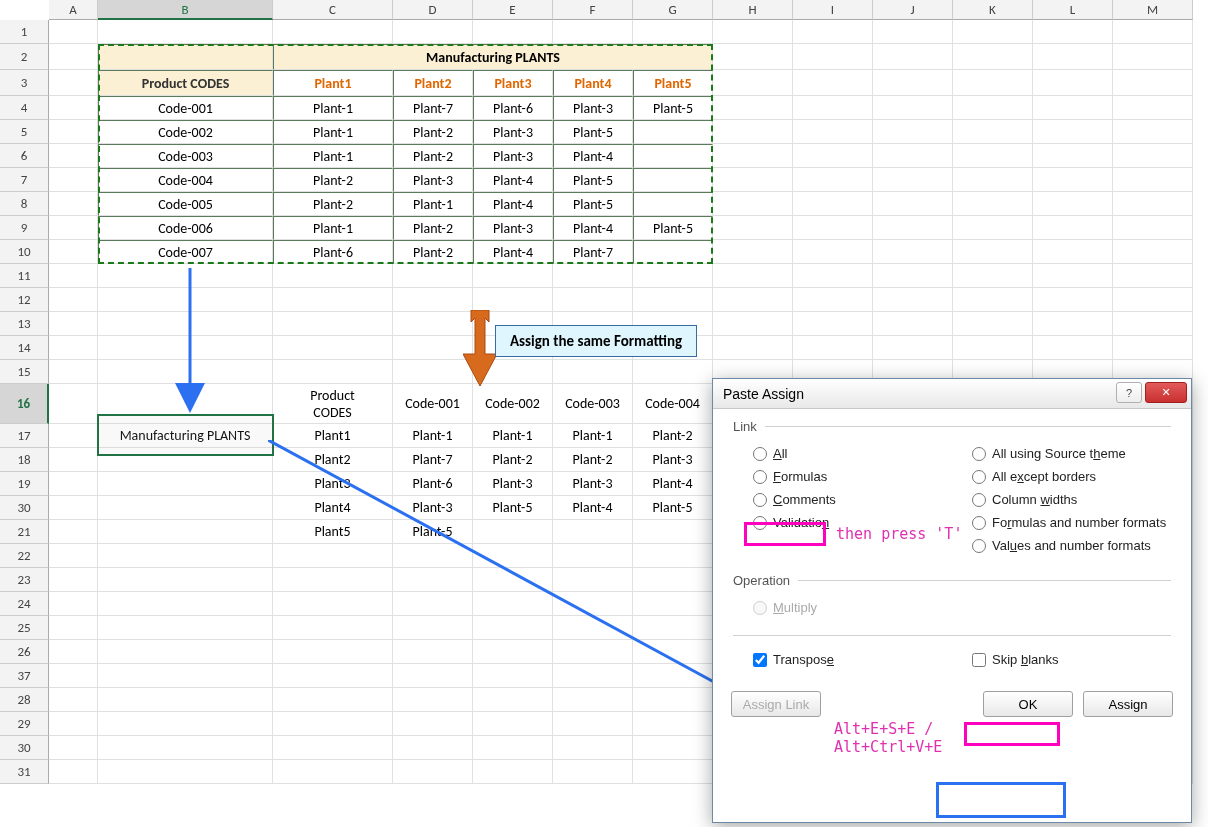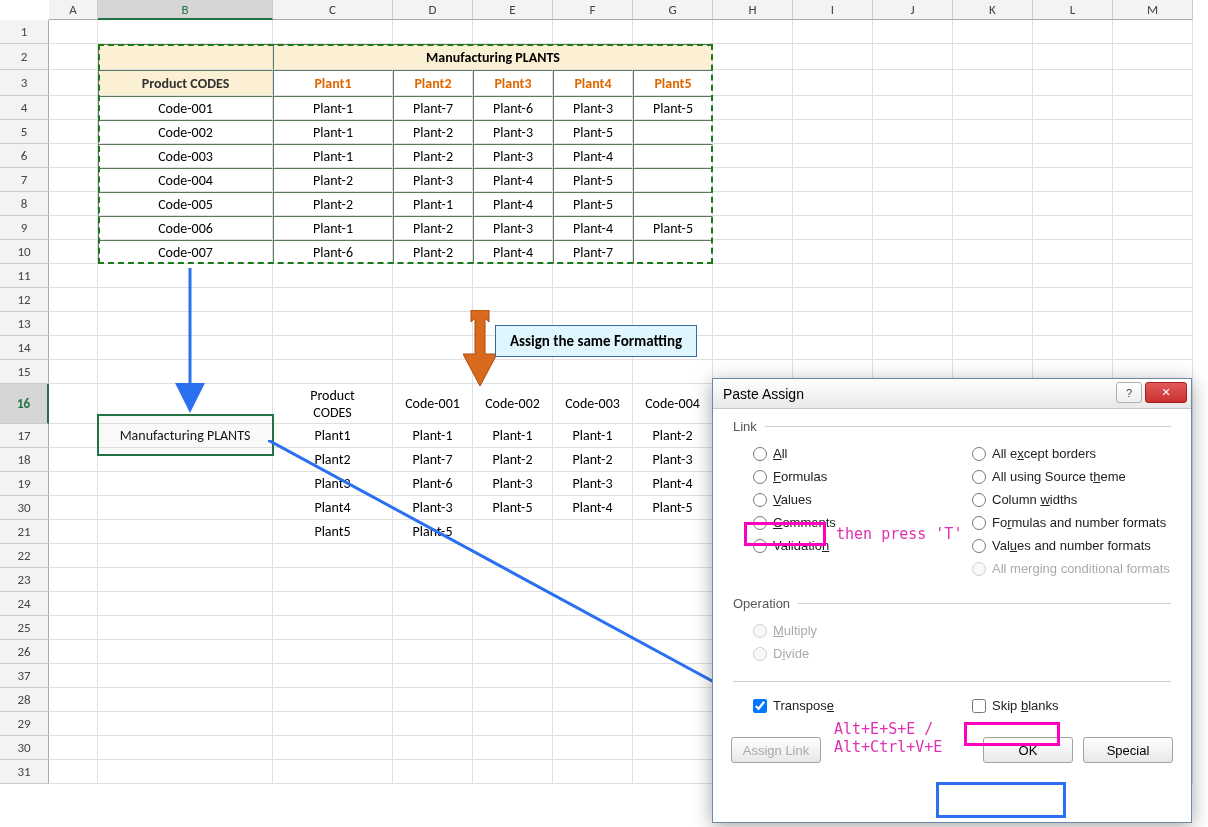--- a/index.html
+++ b/index.html
@@ -657,89 +657,77 @@
           <label class="radio">
               <input type="radio" name="p" style="">
               <span><span class="under">A</span>ll</span>
             </label>
           <label class="radio">
               <input type="radio" name="p" style="">
               <span><span class="under">F</span>ormulas</span>
             </label>
           <label class="radio">
               <input type="radio" name="p" style="">
-              <span><span class="under">V</span>alues</span>
-            </label>
-          <label class="radio">
-              <input type="radio" name="p" style="">
               <span><span class="under">C</span>omments</span>
             </label>
           <label class="radio">
               <input type="radio" name="p" style="">
               <span>Validatio<span class="under">n</span></span>
             </label>
         </div>
         <div class="col">
           <label class="radio">
               <input type="radio" name="p" style="">
+              <span>All using Source t<span class="under">h</span>eme</span>
+            </label>
+          <label class="radio">
+              <input type="radio" name="p" style="">
               <span>All e<span class="under">x</span>cept borders</span>
             </label>
           <label class="radio">
               <input type="radio" name="p" style="">
-              <span>All using Source t<span class="under">h</span>eme</span>
-            </label>
-          <label class="radio">
-              <input type="radio" name="p" style="">
               <span>Column <span class="under">w</span>idths</span>
             </label>
           <label class="radio">
               <input type="radio" name="p" style="">
               <span>Fo<span class="under">r</span>mulas and number formats</span>
             </label>
           <label class="radio">
               <input type="radio" name="p" style="">
               <span>Val<span class="under">u</span>es and number formats</span>
-            </label>
-          <label class="radio dis">
-              <input type="radio" name="p" disabled="" style="">
-              <span>All merging conditional formats</span>
             </label>
         </div>
       </div>
     </fieldset>
     <fieldset>
       <legend>Operation</legend>
       <div class="cols">
         <div class="col">
           <label class="radio dis">
               <input type="radio" name="o" disabled="" style="">
               <span><span class="under">M</span>ultiply</span>
-            </label>
-          <label class="radio dis">
-              <input type="radio" name="o" disabled="" style="">
-              <span>D<span class="under">i</span>vide</span>
             </label>
         </div>
       </div>
     </fieldset>
     <div style="border-top:1px solid #d0d0d0; padding-top:12px; display:flex;">
       <label class="radio" style="flex:1">
           <input type="checkbox" checked="" style="">
           <span>Transpos<span class="under">e</span></span>
         </label>
       <label class="radio" style="flex:1">
           <input type="checkbox" style="">
           <span>Skip <span class="under">b</span>lanks</span>
         </label>
     </div>
   </div>
   <div class="btnrow">
     <button class="dis" disabled="" style="margin-right:auto">Assign Link</button>
     <button>OK</button>
-    <button>Special</button>
+    <button>Assign</button>
   </div>
 </div>
 
 <div class="pinkbox" style="left:744px; top:522px; width:82px; height:24px;"></div>
 
 <div class="pinkbox" style="left:964px; top:722px; width:96px; height:24px;"></div>
 
 <div class="bluebox" style="left:936px; top:782px; width:130px; height:36px;"></div>
 
 <div class="anntext" style="left:836px; top:525px;">then press 'T'</div>

